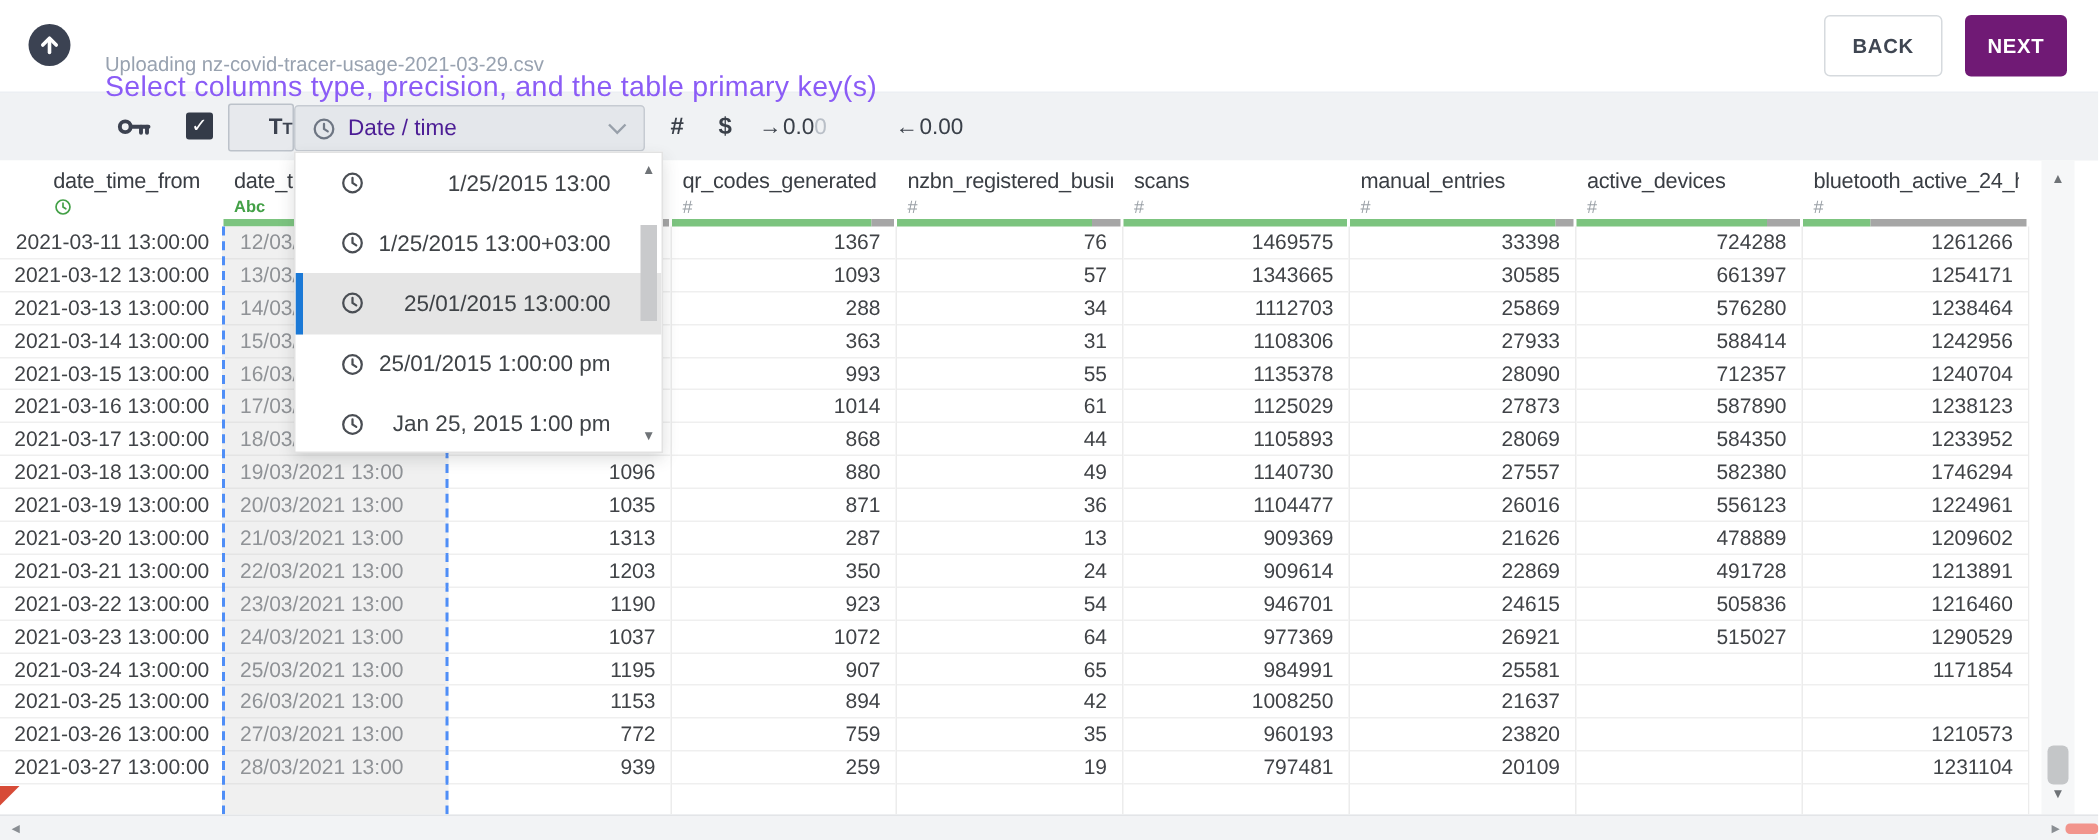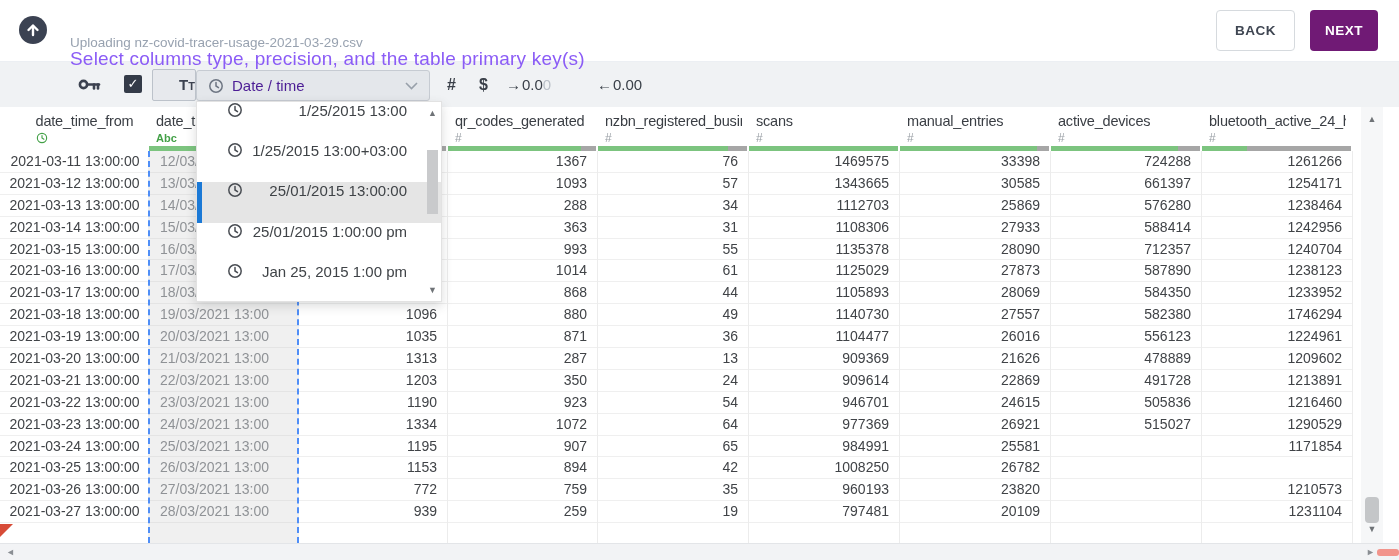--- a/index.html
+++ b/index.html
@@ -86,21 +86,21 @@
            border-top:1px solid #e3e5e8;}
   .hscroll .left{position:absolute;left:6px;top:3px;color:#8a8e93;font-size:9px;cursor:pointer;}
   .hscroll .right{position:absolute;left:1366px;top:3px;color:#8a8e93;font-size:9px;cursor:pointer;}
   .hthumb{position:absolute;left:1377px;top:5px;width:22px;height:7px;background:#f2948c;
           border-radius:3px;cursor:pointer;}
 
   
   .dropdown{position:absolute;left:196px;top:101px;width:246px;height:201px;background:#fff;
             border:1px solid #e2e2e2;box-shadow:0 4px 10px rgba(60,64,67,.18);z-index:20;}
   .dd-items{position:absolute;left:0;top:0;right:0;bottom:0;overflow:hidden;}
-  .dd-item{height:40.2px;display:flex;align-items:flex-start;padding:0 34px 0 30px;cursor:pointer;}
+  .dd-item{height:40.2px;display:flex;align-items:center;padding:0 34px 0 30px;cursor:pointer;}
   .dd-item.sel{background:#e5e5e5;border-left:5px solid #1b79d6;padding-left:25px;}
   .dd-label{flex:1;text-align:right;font-size:15px;color:#3f4347;white-space:nowrap;}
   .dd-scroll{position:absolute;top:2px;right:1px;bottom:2px;width:15px;z-index:2;}
   .dd-scroll .up{top:4px;}
   .dd-scroll .down{bottom:4px;}
   .dd-thumb{position:absolute;left:2px;width:11px;top:46px;height:64px;background:#c9cacc;cursor:pointer;}
 </style>
 </head>
 <body>
 
@@ -224,21 +224,21 @@
           <div class="cell a-right"></div>
           <div class="cell a-right"></div>
           <div class="cell a-right"></div>
           <div class="cell a-right"></div>
           <div class="cell a-right"></div>
           <div class="cell a-right">1096</div>
           <div class="cell a-right">1035</div>
           <div class="cell a-right">1313</div>
           <div class="cell a-right">1203</div>
           <div class="cell a-right">1190</div>
-          <div class="cell a-right">1334</div>
+          <div class="cell a-right">1037</div>
           <div class="cell a-right">1195</div>
           <div class="cell a-right">1153</div>
           <div class="cell a-right">772</div>
           <div class="cell a-right">939</div>
         </div>
       </div>
       <div class="col" style="width: 150px;">
         <div class="c-head">
           <div class="c-name">qr_codes_generated</div>
           <div class="c-type t-num">#</div>
@@ -341,21 +341,21 @@
           <div class="cell a-right">28090</div>
           <div class="cell a-right">27873</div>
           <div class="cell a-right">28069</div>
           <div class="cell a-right">27557</div>
           <div class="cell a-right">26016</div>
           <div class="cell a-right">21626</div>
           <div class="cell a-right">22869</div>
           <div class="cell a-right">24615</div>
           <div class="cell a-right">26921</div>
           <div class="cell a-right">25581</div>
-          <div class="cell a-right">26782</div>
+          <div class="cell a-right">21637</div>
           <div class="cell a-right">23820</div>
           <div class="cell a-right">20109</div>
         </div>
       </div>
       <div class="col" style="width: 151px;">
         <div class="c-head">
           <div class="c-name">active_devices</div>
           <div class="c-type t-num">#</div>
         </div>
         <div class="c-bar">

